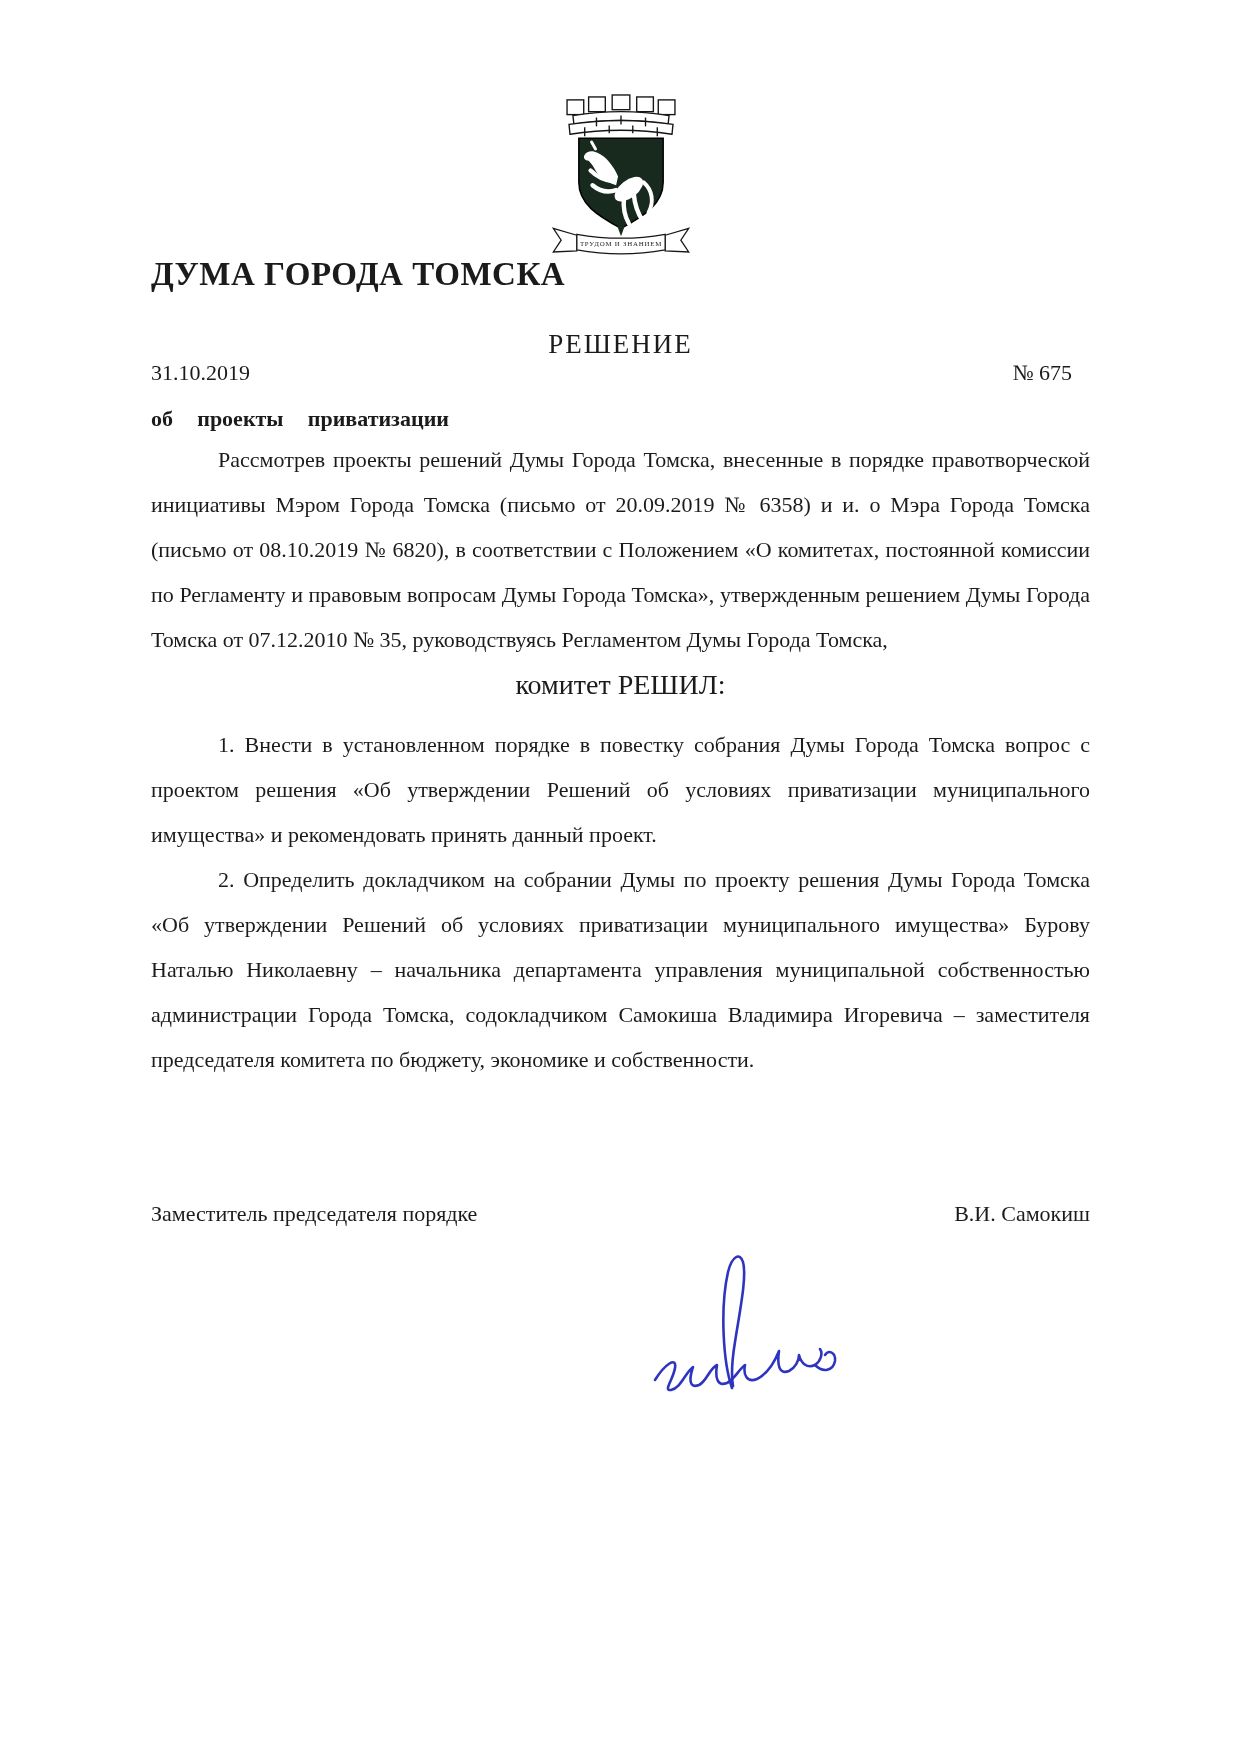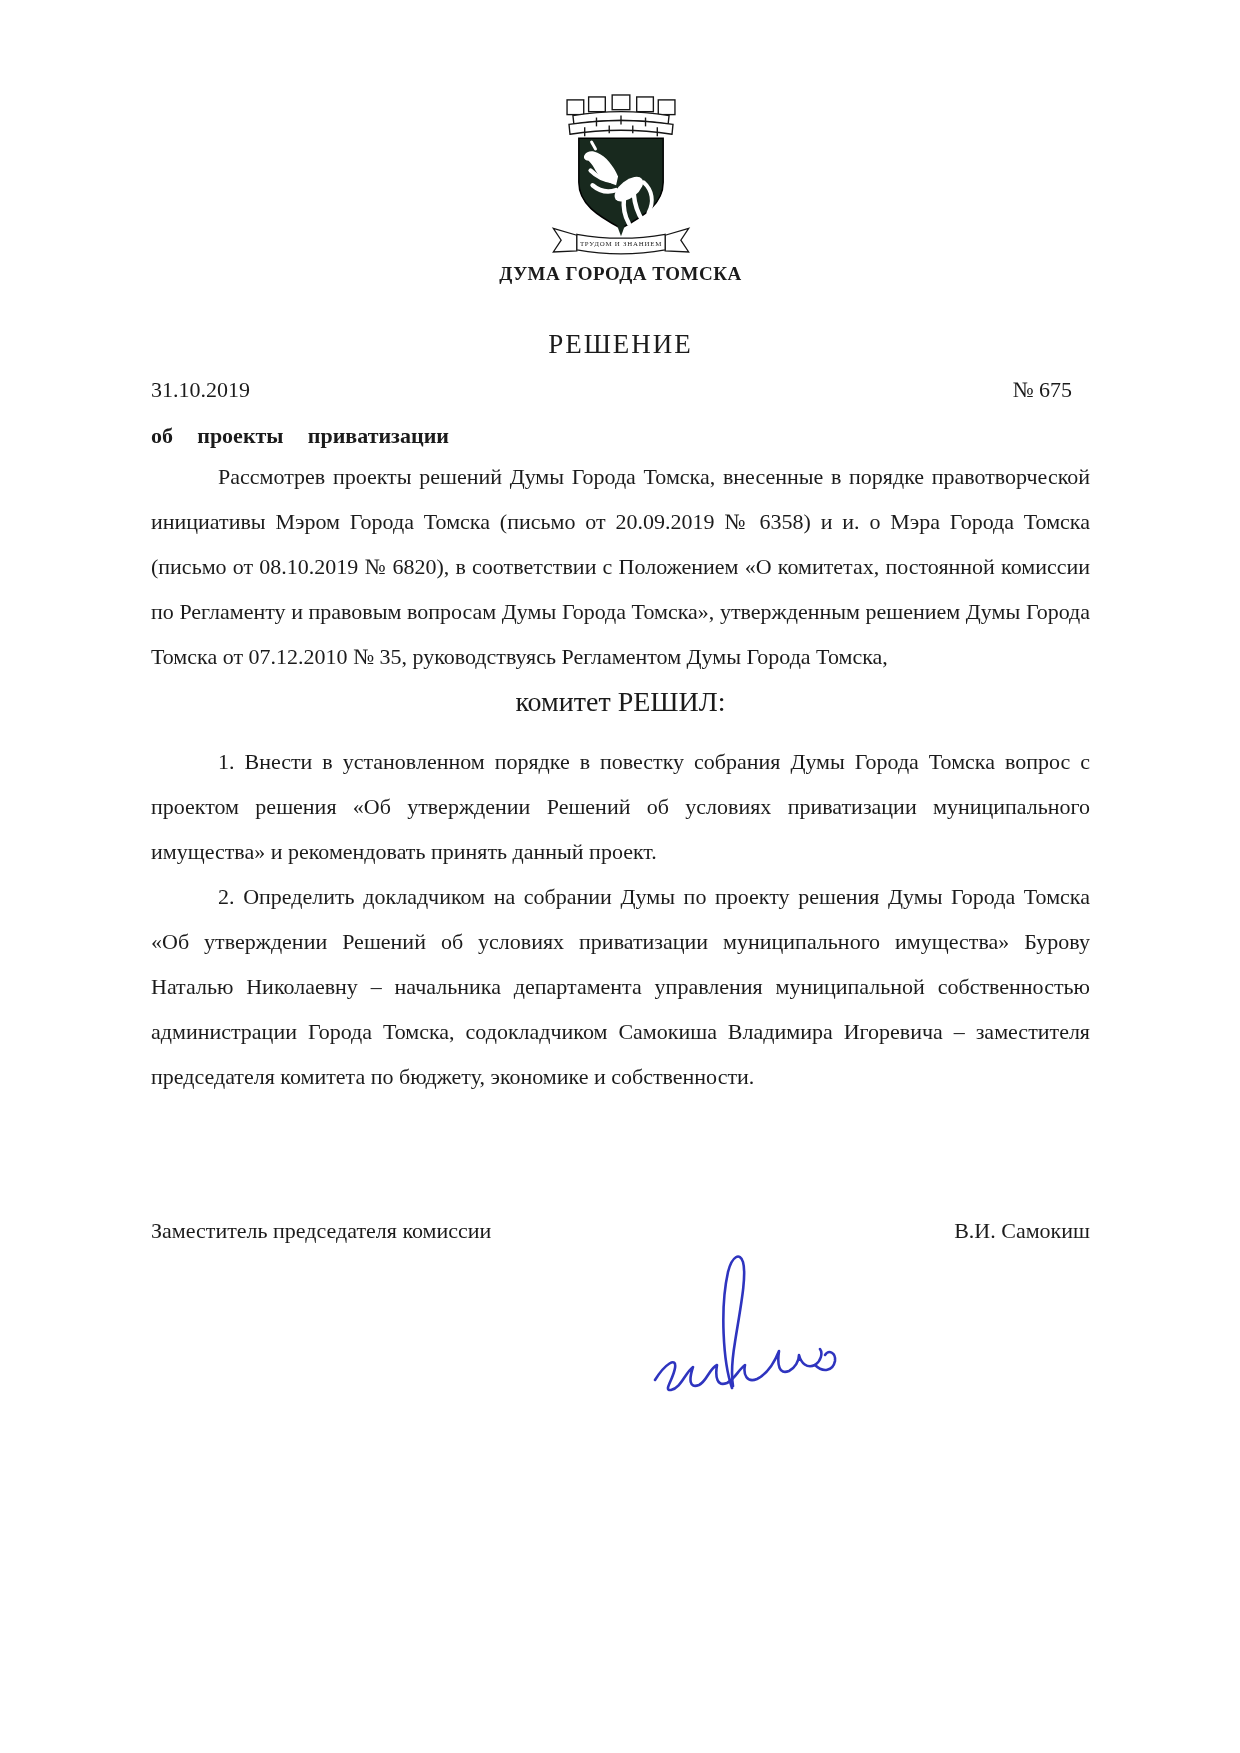--- a/index.html
+++ b/index.html
@@ -16,44 +16,42 @@
     position: relative;
     margin: 0 150px 0 151px; 
   }
   .emblem-wrap {
     padding-top: 88px;
     text-align: center;
     line-height: 0;
   }
   .org-line-1 {
     margin-top: 4px;
-    font-size: 19px;
+    font-size: 33px;
     font-weight: bold;
-    text-align: center;
     line-height: 30px;
     letter-spacing: 0.5px;
   }
   .org-line-2 {
     margin-top: 12px;
     font-size: 28px;
     font-weight: bold;
     text-align: center;
     line-height: 32px;
     letter-spacing: 0.3px;
   }
   .doc-type {
     margin-top: 40px;
     font-size: 27px;
     font-weight: normal;
     text-align: center;
     line-height: 30px;
     letter-spacing: 2px;
   }
   .date-row {
-    margin-top: 17px;
     display: flex;
     justify-content: space-between;
     align-items: baseline;
     font-size: 22px;
     line-height: 28px;
     padding-right: 18px;
     gap: 24px;
   }
   .subject {
     margin-top: 14px;
@@ -160,21 +158,21 @@
     </div>
 
     <p class="body-par preamble">Рассмотрев проекты решений Думы Города Томска, внесенные в порядке правотворческой инициативы Мэром Города Томска (письмо от 20.09.2019 № 6358) и и. о Мэра Города Томска (письмо от 08.10.2019 № 6820), в соответствии с Положением «О комитетах, постоянной комиссии по Регламенту и правовым вопросам Думы Города Томска», утвержденным решением Думы Города Томска от 07.12.2010 № 35, руководствуясь Регламентом Думы Города Томска,</p>
 
     <div class="resolved-line">комитет РЕШИЛ:</div>
 
     <p class="body-par item-1">1. Внести в установленном порядке в повестку собрания Думы Города Томска вопрос с проектом решения «Об утверждении Решений об условиях приватизации муниципального имущества» и рекомендовать принять данный проект.</p>
     <p class="body-par item-2">2. Определить докладчиком на собрании Думы по проекту решения Думы Города Томска «Об утверждении Решений об условиях приватизации муниципального имущества» Бурову Наталью Николаевну – начальника департамента управления муниципальной собственностью администрации Города Томска, содокладчиком Самокиша Владимира Игоревича – заместителя председателя комитета по бюджету, экономике и собственности.</p>
 
     <div class="signature-row">
-      <span>Заместитель председателя комиссии</span>
+      <span>Заместитель председателя порядке</span>
       <span>В.И. Самокиш</span>
     </div>
 
   </div>
 
   <svg class="signature-ink" viewBox="0 0 212 148" xmlns="http://www.w3.org/2000/svg">
     <g stroke="#2e34bf" stroke-width="2.6" fill="none" stroke-linecap="round" stroke-linejoin="round">
       <path d="M95,138 C86,112 83,58 91,22 C95,6 103,2 106,12 C110,26 103,60 98,92 C95,110 94,124 96,136"></path>
       <path d="M18,130 C28,114 40,106 38,118 C36,130 26,141 34,140 C44,138 48,123 56,117 C52,129 52,139 62,135 C70,131 72,119 80,115 C78,127 80,137 90,133 C98,129 102,119 108,115 C106,125 110,133 120,129 C132,123 138,111 142,101 C140,115 142,125 152,121 C158,118 162,111 162,105 C164,113 170,119 178,115 C184,111 186,103 183,99"></path>
       <path d="M178,115 C186,123 196,121 198,111 C199,103 192,99 188,105"></path>

